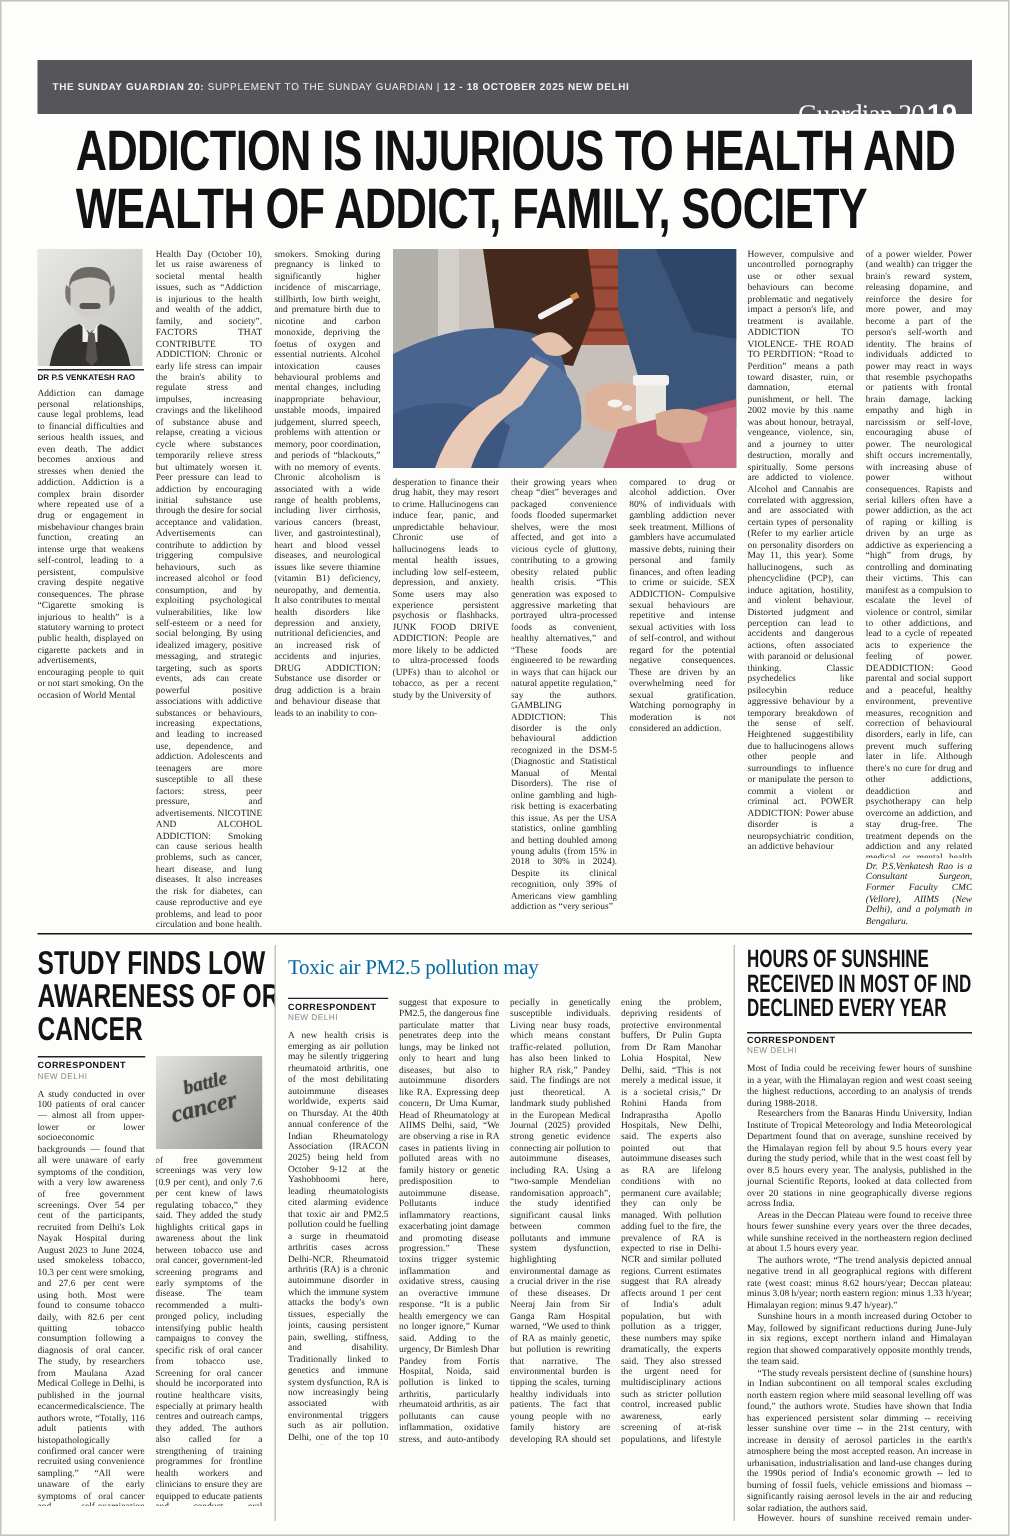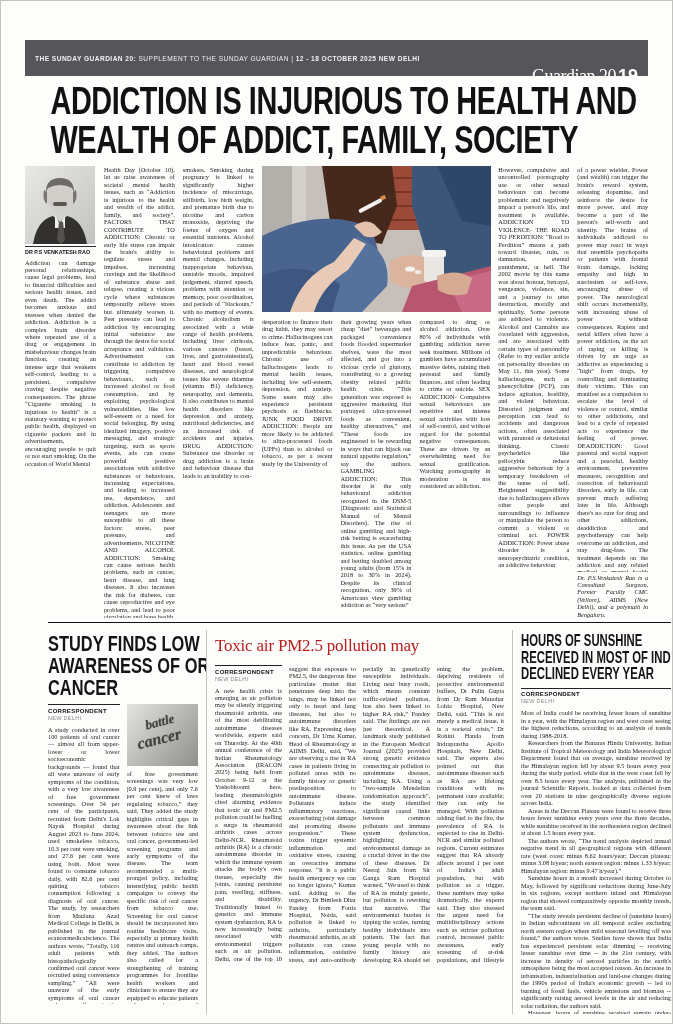--- a/index.html
+++ b/index.html
@@ -25,31 +25,31 @@
   .coltext{font-size:6.3px;line-height:7.45px;text-align:justify;color:#1b1b1b;overflow:hidden;flex:1;}
   .under-photo{padding-top:152px;}
   .center-photo{position:absolute;left:237px;top:0;width:229px;height:146px;overflow:hidden;background:#c7c0ba;}
   .author-card{margin-bottom:4px;}
   .author-photo{width:70px;height:78px;background:#d9d9d7;overflow:hidden;}
   .author-name{border-top:1.2px solid #2a2a2a;margin-top:2px;padding-top:1.5px;
                font-family:"Liberation Sans",sans-serif;font-weight:bold;font-size:5.4px;color:#111;}
   .bio{margin:2px 0 0;font-style:italic;font-size:6.3px;line-height:7.4px;text-align:justify;}
   
   .bottom{position:absolute;left:25px;top:622px;width:623px;height:392px;border-top:1.6px solid #141414;
-          box-sizing:border-box;padding-top:7px;display:flex;overflow:hidden;margin-left:23px;}
+          box-sizing:border-box;padding-top:7px;display:flex;overflow:hidden;}
   .sec{box-sizing:border-box;overflow:hidden;}
   .sec-left{width:158px;padding-right:8px;}
   .sec-mid{width:307px;border-left:1px solid #c3c3c0;border-right:1px solid #c3c3c0;padding:0 8px;}
   .sec-right{flex:1;padding-left:8px;}
   .sec-title-sans{margin:2px 0 6px;}
   .stl{display:block;font-family:"Liberation Sans",sans-serif;font-weight:bold;font-size:20px;line-height:22px;
        color:#141414;white-space:nowrap;transform:scale(.82,1.1);transform-origin:left center;}
   .stl.sm{font-size:14.5px;line-height:16.5px;transform:scale(.78,1.15);}
-  .sec-title-serif{margin:4px 0 8px;font-family:"Liberation Serif",serif;font-weight:500;font-size:17px;
-                   line-height:23px;color:#b91c1c;letter-spacing:-.2px;}
+  .sec-title-serif{margin:4px 0 8px;font-family:"Liberation Serif",serif;font-weight:500;font-size:14px;
+                   line-height:23px;color:#0369a1;letter-spacing:-.2px;}
   .sec-title-serif span{display:block;}
   .byline{border-top:1.4px solid #222;padding-top:2.5px;margin-bottom:5px;font-family:"Liberation Sans",sans-serif;}
   .by-name{display:block;font-weight:bold;font-size:6px;color:#111;letter-spacing:.3px;}
   .by-loc{display:block;font-size:5.5px;color:#8a8a8a;letter-spacing:.3px;margin-top:1px;}
   .two-col{display:flex;gap:7px;height:300px;overflow:hidden;}
   .bcol{flex:1;overflow:hidden;}
   .four-col{display:flex;gap:7px;height:298px;overflow:hidden;}
   .cancer-photo{position:relative;width:100%;height:62px;margin-bottom:4px;overflow:hidden;
                 background:linear-gradient(130deg,#e4e4e2 0%,#bdbdbb 45%,#8f8f8d 100%);}
   .cp-word{position:absolute;font-family:"Liberation Serif",serif;font-weight:bold;font-style:italic;color:#42423f;

